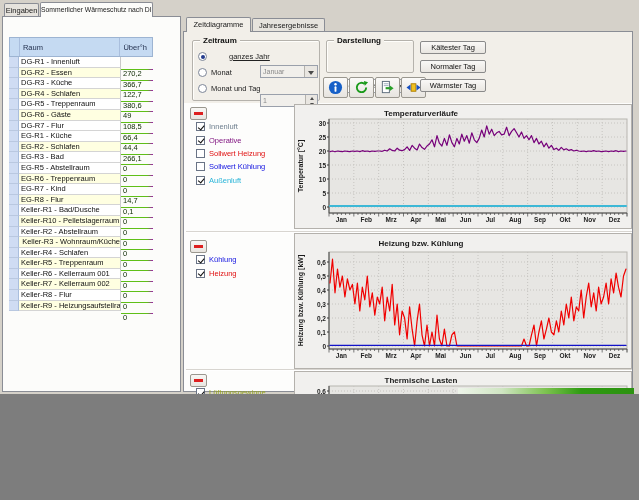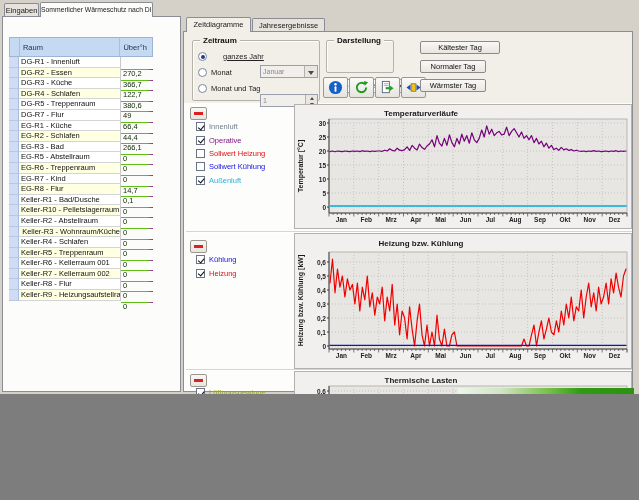--- a/index.html
+++ b/index.html
@@ -98,20 +98,25 @@
             <div class="t-name" style="background: rgb(255, 255, 225);">DG-R4 - Schlafen</div>
             <div class="t-val" style="background: rgb(107, 226, 17);">380,6</div>
           </div>
           <div class="t-row">
             <div class="t-sel"></div>
             <div class="t-name" style="background: rgb(255, 255, 255);">DG-R5 - Treppenraum</div>
             <div class="t-val" style="background: rgb(107, 226, 17);">49</div>
           </div>
           <div class="t-row">
             <div class="t-sel"></div>
+            <div class="t-name" style="background: rgb(255, 255, 225);">DG-R6 - Gäste</div>
+            <div class="t-val" style="background: rgb(107, 226, 17);">108,5</div>
+          </div>
+          <div class="t-row">
+            <div class="t-sel"></div>
             <div class="t-name" style="background: rgb(255, 255, 255);">DG-R7 - Flur</div>
             <div class="t-val" style="background: rgb(107, 226, 17);">66,4</div>
           </div>
           <div class="t-row">
             <div class="t-sel"></div>
             <div class="t-name" style="background: rgb(255, 255, 255);">EG-R1 - Küche</div>
             <div class="t-val" style="background: rgb(107, 226, 17);">44,4</div>
           </div>
           <div class="t-row">
             <div class="t-sel"></div>
@@ -201,41 +206,41 @@
   <div class="abs tab" style="left:252px;top:18px;width:73px;height:14px;">Jahresergebnisse</div>
 
   <div class="abs panel" style="left:183px;top:31px;width:450px;height:361px;background:#fdfdfc;"></div>
   <div class="abs" style="left:184px;top:32px;width:448px;height:71px;background:#f2efe9;"></div>
 
   <div class="abs groupbox" style="left:192px;top:40px;width:128px;height:61px;">
     <div class="gb-label">Zeitraum</div>
   </div>
   <div class="abs" style="left:198px;top:51px;display:flex;align-items:center;">
     <div class="radio checked"></div>
-    <span class="ctl-label" style="margin-left:16px;text-decoration:underline;">ganzes Jahr</span>
+    <span class="ctl-label" style="margin-left:22px;text-decoration:underline;">ganzes Jahr</span>
   </div>
   <div class="abs" style="left:198px;top:67px;display:flex;align-items:center;">
     <div class="radio"></div>
     <span class="ctl-label" style="margin-left:4px;">Monat</span>
   </div>
   <div class="abs combo disabled" style="left:260px;top:65px;width:58px;height:13px;">
     <span>Januar</span>
     <div class="dd"></div>
   </div>
   <div class="abs" style="left:198px;top:83px;display:flex;align-items:center;">
     <div class="radio"></div>
     <span class="ctl-label" style="margin-left:4px;">Monat und Tag</span>
   </div>
   <div class="abs combo disabled" style="left:260px;top:81px;width:58px;height:13px;">
     <span>1</span>
     <div class="spin-btn spin-up"></div>
     <div class="spin-btn spin-dn"></div>
   </div>
 
-  <div class="abs groupbox" style="left:326px;top:40px;width:68px;height:33px;">
+  <div class="abs groupbox" style="left:326px;top:40px;width:88px;height:33px;">
     <div class="gb-label">Darstellung</div>
   </div>
   <div class="abs combo" style="left:331px;top:53px;width:78px;height:14px;line-height:12px;">
     <span>Stundenmittelwerte</span>
     <div class="dd"></div>
   </div>
 
   <div class="abs" style="left:323px;top:77px;display:flex;gap:1px;">
     <div class="toolbtn">
       <svg width="15" height="15" viewBox="0 0 16 16">
@@ -261,21 +266,21 @@
     </div>
     <div class="toolbtn">
       <svg width="15" height="15" viewBox="0 0 16 16">
         <rect x="5.5" y="4" width="5" height="8" fill="#f0c020" stroke="#b08000"></rect>
         <polygon points="0.5,8 4.8,4.8 4.8,11.2" fill="#1850c0"></polygon>
         <polygon points="15.5,8 11.2,4.8 11.2,11.2" fill="#1850c0"></polygon>
       </svg>
     </div>
   </div>
 
-  <div class="abs btn" style="left:420px;top:41px;width:80px;height:13px;">Kältester Tag</div>
+  <div class="abs btn" style="left:420px;top:41px;width:66px;height:13px;">Kältester Tag</div>
   <div class="abs btn" style="left:420px;top:60px;width:66px;height:13px;">Normaler Tag</div>
   <div class="abs btn" style="left:420px;top:79px;width:66px;height:13px;">Wärmster Tag</div>
 
   <div class="abs minusbtn" style="left:190px;top:107px;">
     <div class="minusbar"></div>
   </div>
   <div class="abs" id="legend-1" style="left:196px;top:120px;">
       <div class="leg-item">
         <div class="cb">
           <div class="tick"></div>

